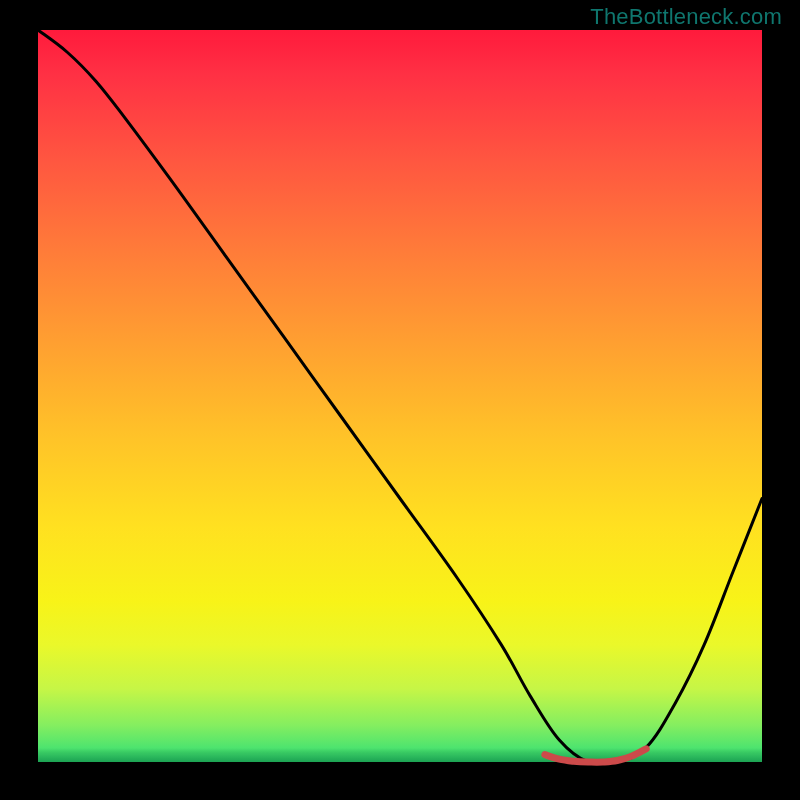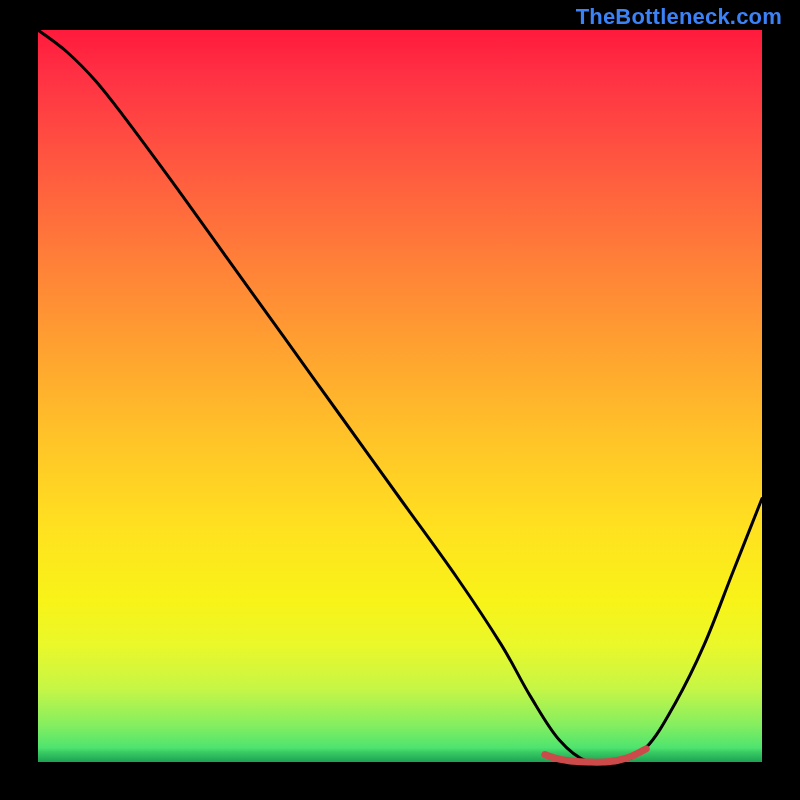--- a/index.html
+++ b/index.html
@@ -15,22 +15,22 @@
     width: 800px;
     height: 800px;
     background: #000;
   }
   .watermark {
     position: absolute;
     top: 4px;
     right: 18px;
     font-family: Arial, Helvetica, sans-serif;
     font-size: 22px;
-    font-weight: 700;
-    color: #3b82f6;
+    font-weight: 400;
+    color: #0f766e;
     letter-spacing: 0.2px;
     z-index: 20;
   }
   .plot-wrap {
     position: absolute;
     left: 38px;
     top: 30px;
     width: 724px;
     height: 732px;
     background: #000;

